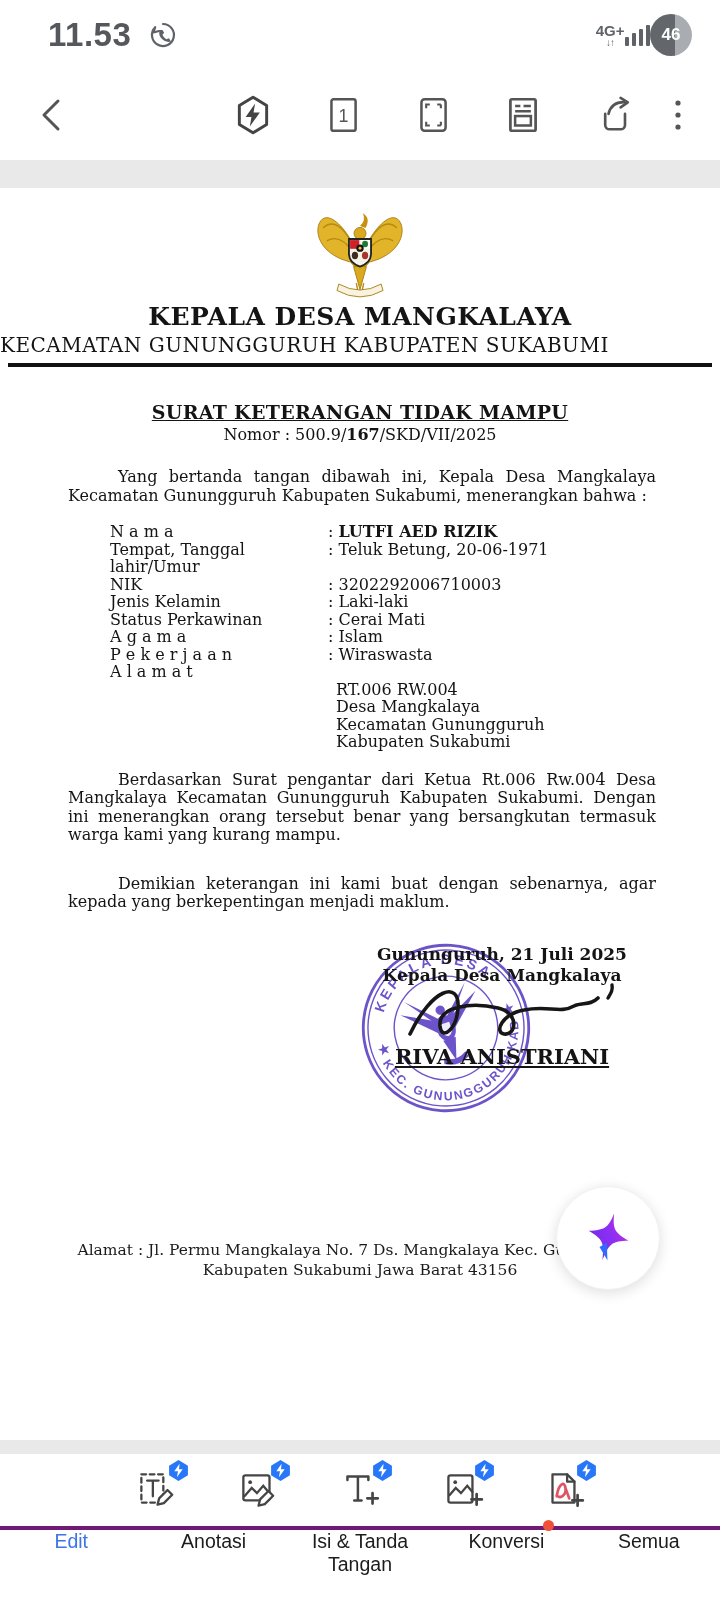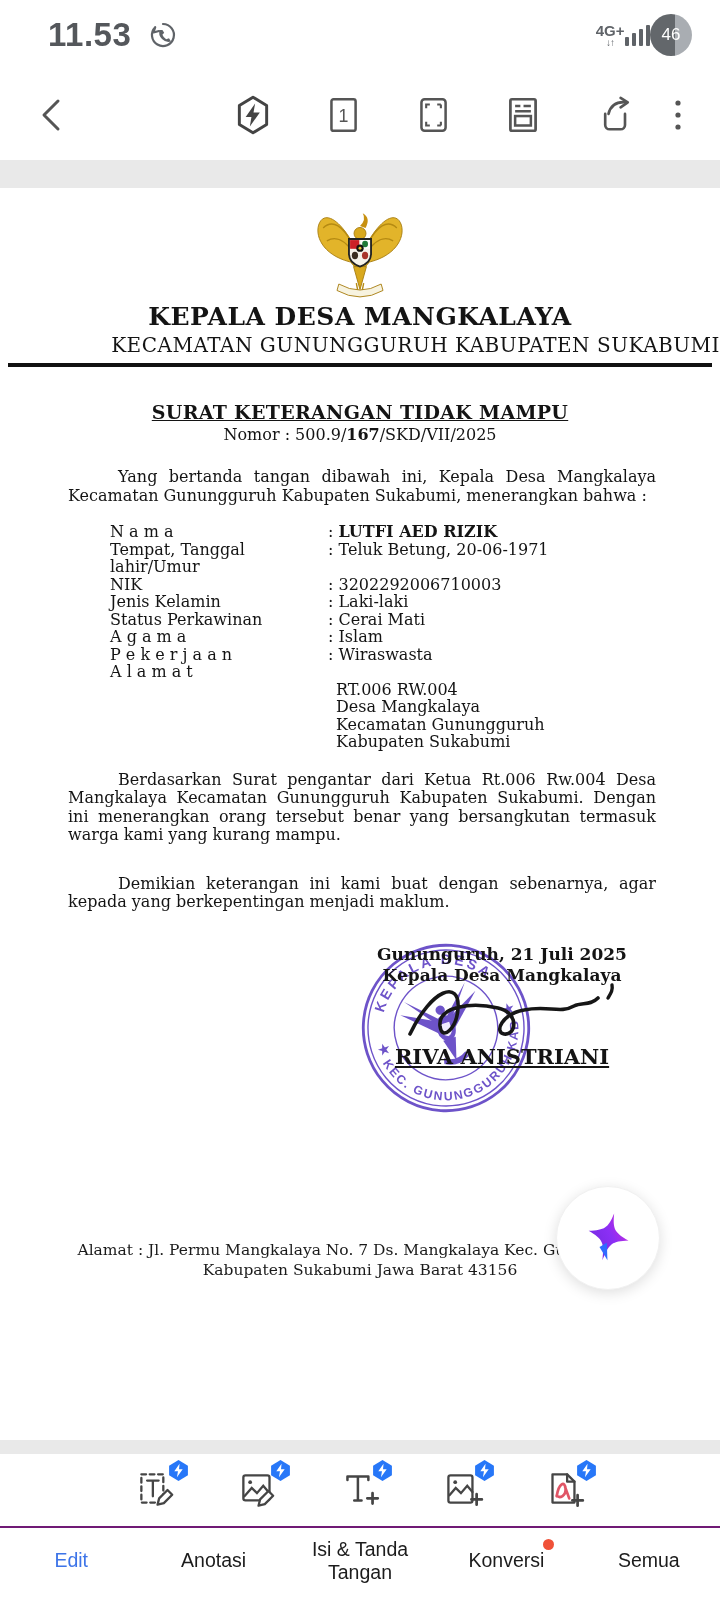--- a/index.html
+++ b/index.html
@@ -10,37 +10,37 @@
   
   .status-bar { height:70px; display:flex; align-items:center; padding:0 28px; }
   .time { font-size:33px; font-weight:bold; color:#54575b; letter-spacing:.5px; margin-left:20px; }
   .wa-wrap { margin-left:16px; display:flex; align-items:center; }
   .sb-right { margin-left:auto; display:flex; align-items:center; gap:0; }
   .net { text-align:center; color:#5f6368; line-height:1; }
   .net .g { font-size:15px; font-weight:bold; }
   .net .arrows { font-size:10px; letter-spacing:-1px; }
   .sigbars { display:flex; align-items:flex-end; gap:2.5px; height:22px; }
   .sigbars i { width:4.5px; background:#5f6368; border-radius:1px; display:block; }
-  .battery { width:42px; height:42px; border-radius:50%; color:#fff; font-size:17px; font-weight:normal;
+  .battery { width:42px; height:42px; border-radius:50%; color:#fff; font-size:17px; font-weight:bold;
              display:flex; align-items:center; justify-content:center;
              background:linear-gradient(90deg,#63676b 0 60%,#a9adb2 60% 100%); }
 
   
   .toolbar { height:90px; display:flex; align-items:center; padding:0 30px; }
   .tb-btn { background:none; border:none; padding:4px; cursor:pointer; display:flex; align-items:center; }
   .tb-icons { display:flex; gap:40px; margin-left:auto; margin-right:26px; align-items:center; }
   .strip { height:28px; background:#e9e9e9; }
   .strip2 { height:14px; background:#e9e9e9; }
 
   
   .page { position:relative; height:1252px; background:#fff; overflow:hidden;
           font-family:"DejaVu Serif", serif; color:#141414; }
   .emblem { display:block; margin:12px auto 0; }
   .lh-title { text-align:center; font-size:25px; font-weight:bold; letter-spacing:.5px; line-height:30px; margin-top:2px; }
-  .lh-sub { text-align:right; font-size:20px; line-height:27px; letter-spacing:.5px; }
+  .lh-sub { text-align:left; font-size:20px; line-height:27px; letter-spacing:.5px; }
   .rule { margin:4px 8px 0; height:3px; border-top:3px solid #111; border-bottom:1px solid #111; }
   .doc-title-wrap { margin-top:34px; text-align:center; }
   .doc-title { font-size:19px; font-weight:bold; letter-spacing:.3px; text-decoration:underline; }
   .nomor { text-align:center; font-size:16px; line-height:22px; margin-top:1px; }
   .para { margin:22px 64px 0 68px; font-size:16px; line-height:18.5px; text-align:justify; text-indent:50px; }
   .fields { margin:18px 0 0 110px; font-size:16px; line-height:17.5px; }
   .frow { display:flex; }
   .flabel { width:218px; flex:none; }
   .fval b { font-weight:bold; }
   .aline { margin-left:226px; }
@@ -62,21 +62,21 @@
          background:#fff; border:1px solid #f1f1f1; box-shadow:0 3px 14px rgba(0,0,0,.13);
          display:flex; align-items:center; justify-content:center; cursor:pointer; z-index:5; }
 
   
   .edit-toolbar { height:72px; background:#fff; display:flex; justify-content:center; gap:56px;
                   align-items:center; }
   .et-btn { position:relative; width:46px; height:46px; background:none; border:none; cursor:pointer; }
   .badge { position:absolute; top:-8px; right:-10px; }
 
   
-  .tab-bar { height:67px; border-top:2px solid #701a75; display:flex; align-items:center; }
+  .tab-bar { height:67px; border-top:4px solid #701a75; display:flex; align-items:flex-start; }
   .tab { flex:1; text-align:center; font-size:19.5px; color:#1c1c1c; line-height:23px; cursor:pointer;
          position:relative; background:none; border:none; font-family:inherit; }
   .tab.active { color:#3d74e8; }
   .tab .dot { position:absolute; top:-12px; right:16px; width:11px; height:11px; border-radius:50%;
               background:#f05138; }
   .tab-wide { padding:0 4px; }
 
   
   .nav-bar { height:115px; background:#fff; display:flex; justify-content:center; gap:152px;
              align-items:flex-start; padding-top:28px; }

